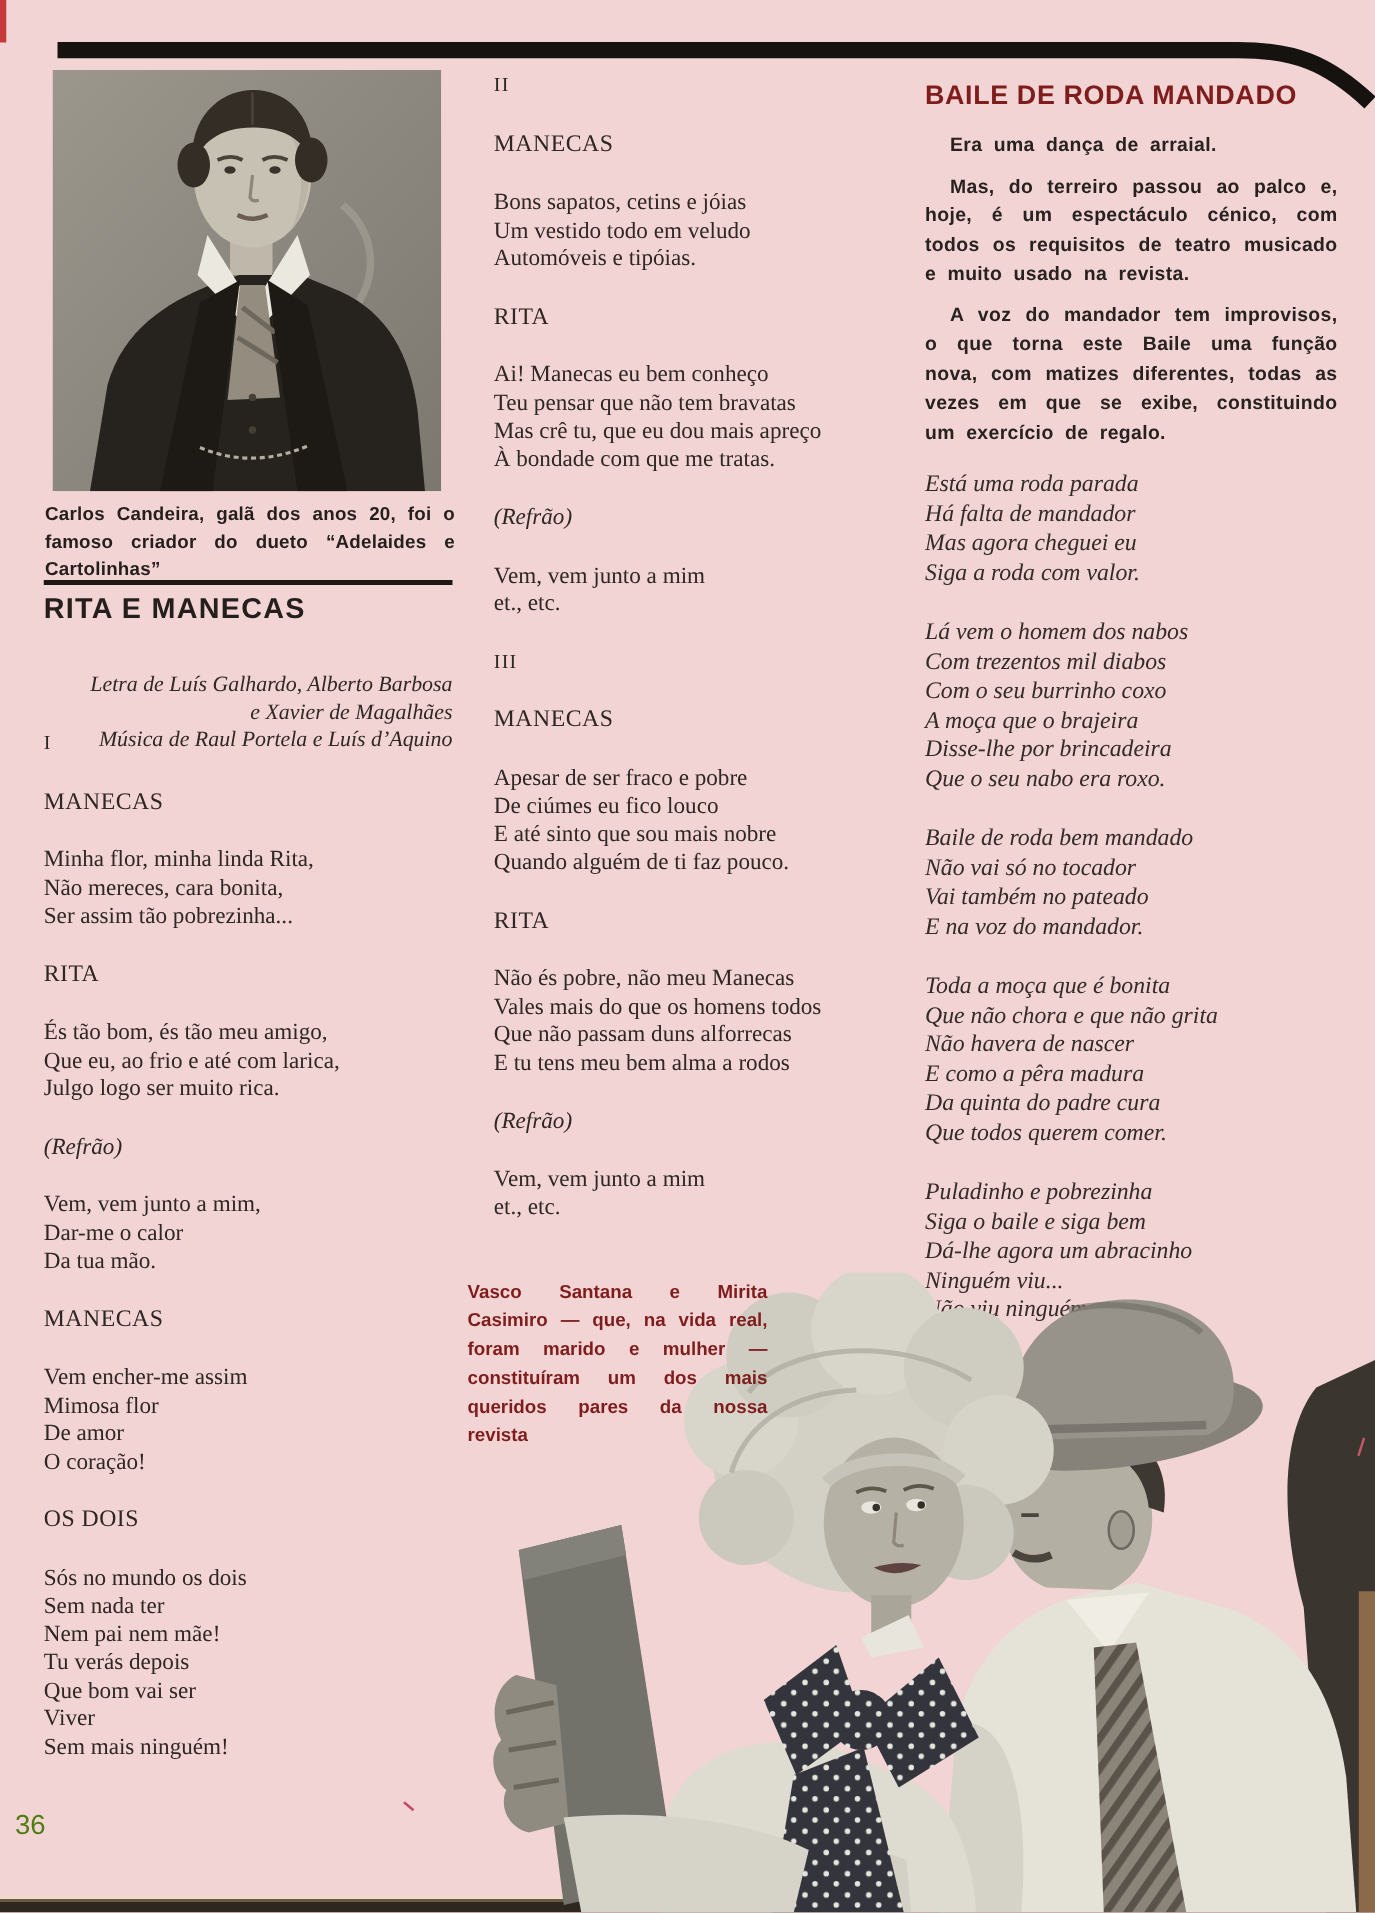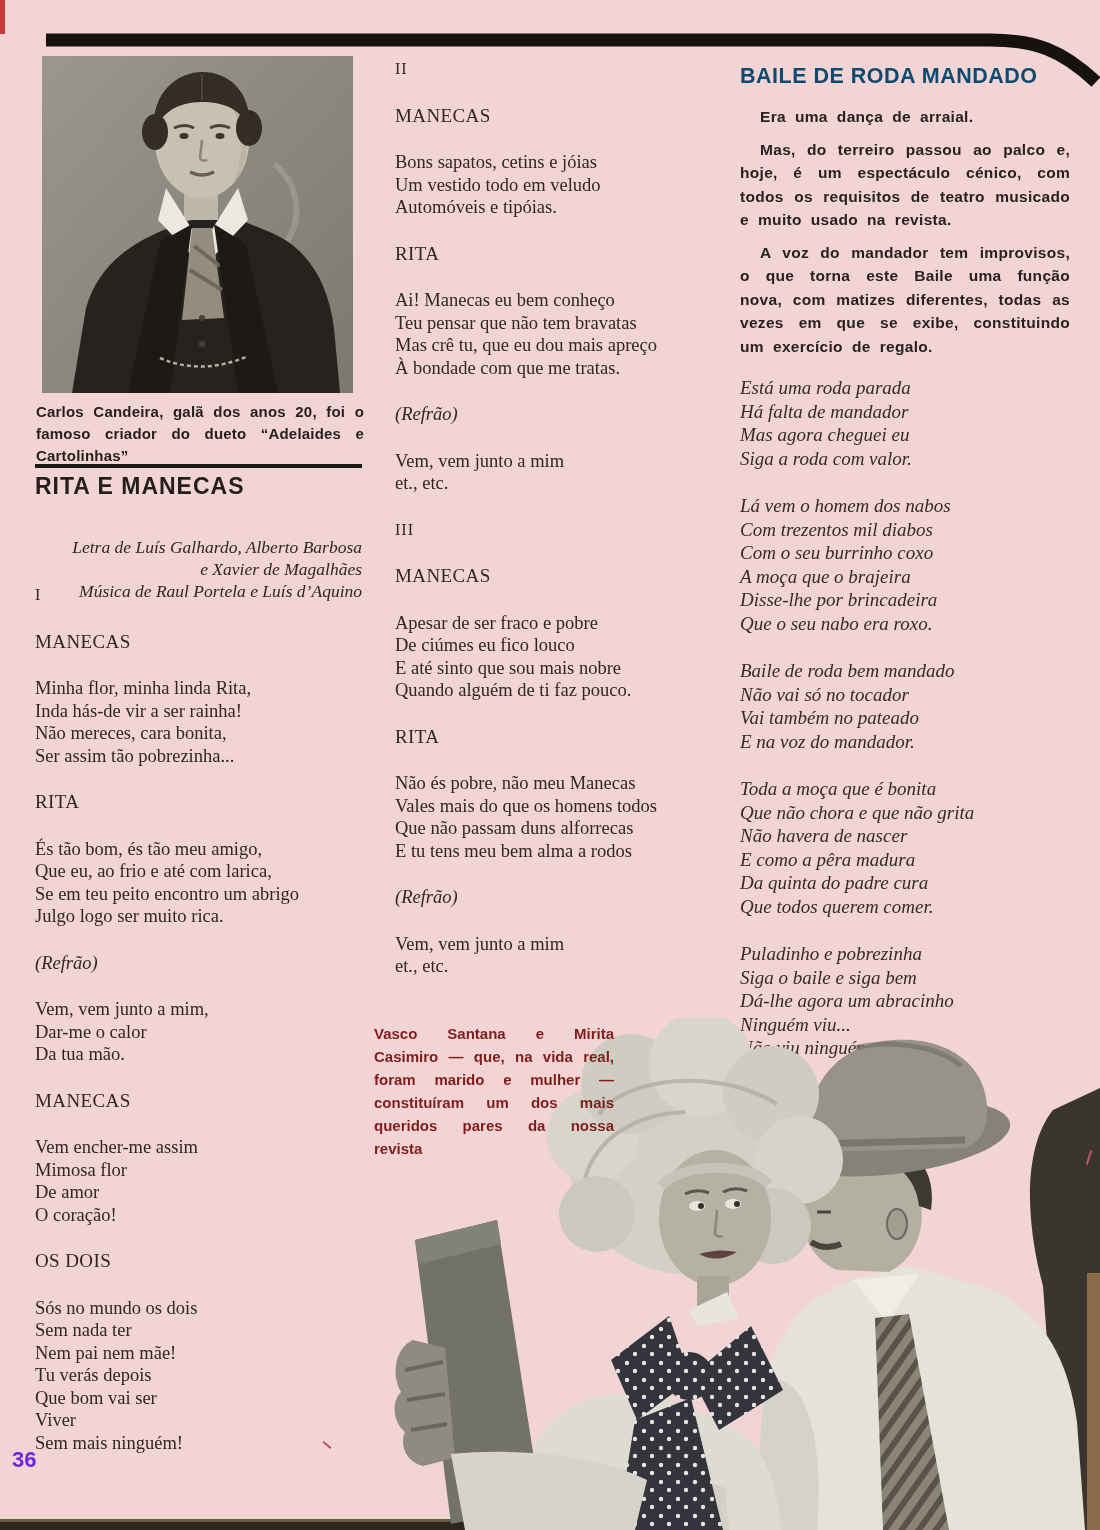--- a/index.html
+++ b/index.html
@@ -39,29 +39,29 @@
   .line{white-space:nowrap;}
 
   .caption2{position:absolute;left:374px;top:1022px;width:240px;
     font-family:"Liberation Sans",sans-serif;font-weight:700;font-size:15px;
     line-height:23px;text-align:justify;text-align-last:left;word-spacing:5px;
     color:#7f1d1d;z-index:3;}
 
   
   .col3{position:absolute;left:740px;top:64px;width:330px;}
   .title3{margin:0 0 16px 0;font-family:"Liberation Sans",sans-serif;font-weight:700;
-    font-size:21.5px;letter-spacing:.5px;color:#0c4a6e;white-space:nowrap;}
+    font-size:21.5px;letter-spacing:.5px;color:#7f1d1d;white-space:nowrap;}
   .para{margin:0 0 9px 0;font-family:"Liberation Sans",sans-serif;font-weight:700;
     font-size:15.5px;line-height:23.5px;text-align:justify;text-align-last:left;
     text-indent:20px;word-spacing:4.5px;letter-spacing:.3px;color:#27221f;}
   .stanzas{margin-top:18px;}
   .stanza{margin:0 0 24px 0;font-style:italic;font-size:19px;line-height:23.5px;color:#332b28;}
 
   .pagenum{position:absolute;left:12px;top:1447px;
-    font-family:"Liberation Sans",sans-serif;font-weight:700;font-size:22px;color:#6d28d9;}
+    font-family:"Liberation Sans",sans-serif;font-weight:400;font-size:22px;color:#4d7c0f;}
 
   
   .bottom-edge{position:absolute;left:0;bottom:0;width:1100px;height:13px;z-index:1;
     background:linear-gradient(#e9dec7 0 2px,#6a5a45 2px 5px,#2e2720 5px 100%);}
 
   
   .photo2{position:absolute;left:385px;top:1018px;width:715px;height:512px;z-index:2;}
 
   
   .artifact-red-left{position:absolute;left:0;top:0;width:5px;height:34px;background:#c43a3a;z-index:7;}
@@ -131,29 +131,27 @@
       <div class="line">Letra de Luís Galhardo, Alberto Barbosa</div>
       <div class="line">e Xavier de Magalhães</div>
       <div class="line">Música de Raul Portela e Luís d’Aquino</div>
     </div>
 
   <div class="lyr col1">
       <div class="blk blk-numeral">I</div>
       <div class="blk blk-speaker">MANECAS</div>
       <div class="blk blk-verse">
         <div class="line">Minha flor, minha linda Rita,</div>
-        <div class="line">Inda hás-de vir a ser rainha!</div>
         <div class="line">Não mereces, cara bonita,</div>
         <div class="line">Ser assim tão pobrezinha...</div>
       </div>
       <div class="blk blk-speaker">RITA</div>
       <div class="blk blk-verse">
         <div class="line">És tão bom, és tão meu amigo,</div>
         <div class="line">Que eu, ao frio e até com larica,</div>
-        <div class="line">Se em teu peito encontro um abrigo</div>
         <div class="line">Julgo logo ser muito rica.</div>
       </div>
       <div class="blk blk-refrain">(Refrão)</div>
       <div class="blk blk-verse">
         <div class="line">Vem, vem junto a mim,</div>
         <div class="line">Dar-me o calor</div>
         <div class="line">Da tua mão.</div>
       </div>
       <div class="blk blk-speaker">MANECAS</div>
       <div class="blk blk-verse">

